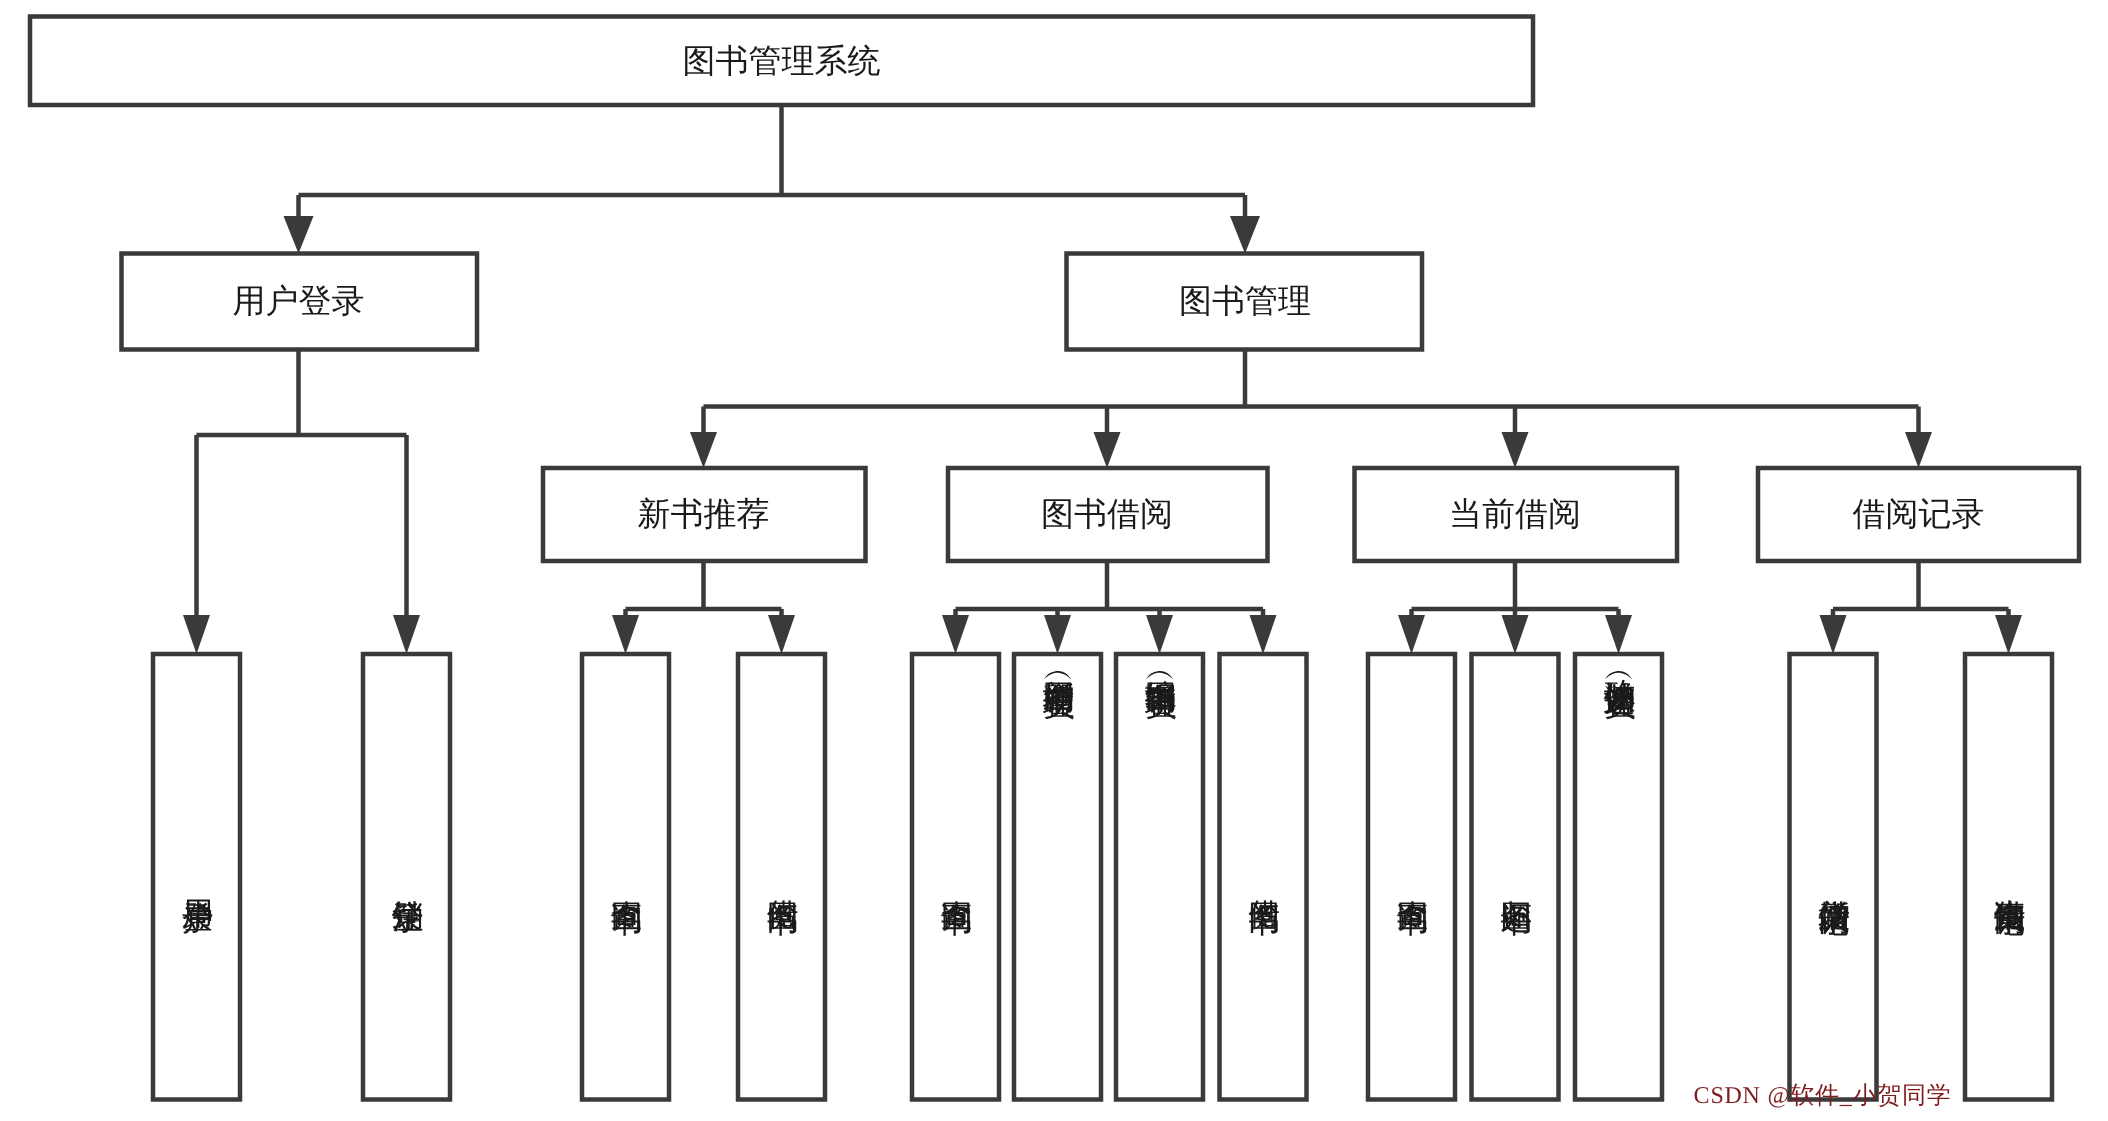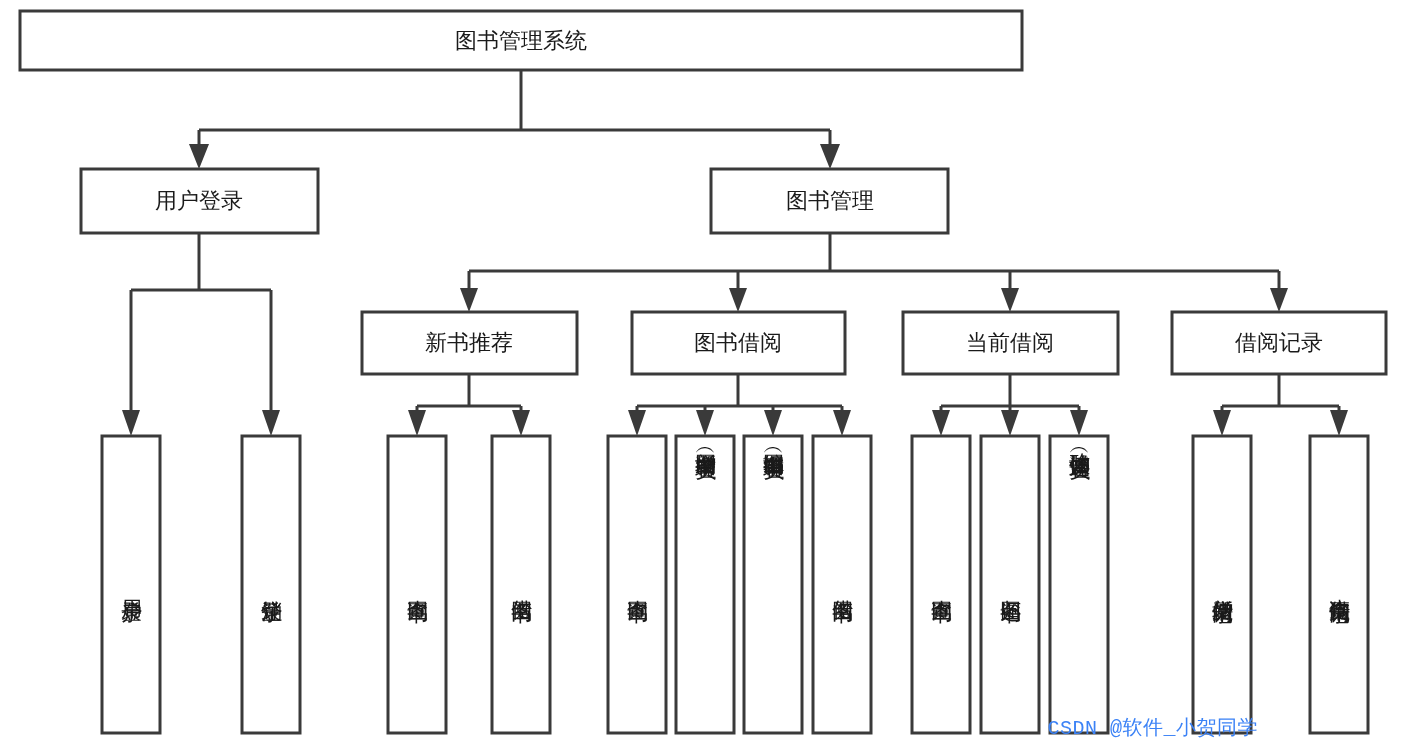--- a/index.html
+++ b/index.html
@@ -11,20 +11,21 @@
     width: 1405px;
     height: 747px;
     font-family: "DejaVu Sans", "Liberation Sans", sans-serif;
     overflow: hidden;
   }
   #diagram-root {
     position: relative;
     width: 1266px;
     height: 747px;
     background: #ffffff;
+    padding-left: 43px;
   }
   svg#flow-svg {
     position: absolute;
     left: 0;
     top: 0;
     width: 1405px;
     height: 747px;
   }
   .node-box {
     fill: #ffffff;
@@ -63,23 +64,23 @@
     line-height: 1.12;
     letter-spacing: 1px;
     color: #1a1a1a;
     white-space: nowrap;
     text-align: center;
   }
   .watermark {
     position: absolute;
     right: 8px;
     bottom: 6px;
-    font-family: Liberation Mono, monospace;
-    font-size: 20px;
-    color: #3b82f6;
+    font-family: Liberation Serif, serif;
+    font-size: 16px;
+    color: #7f1d1d;
     letter-spacing: 0.5px;
     white-space: nowrap;
   }
 </style>
 </head>
 <body>
 
 <div id="diagram-root">
 
   <svg id="flow-svg" viewBox="0 0 1405 747">

